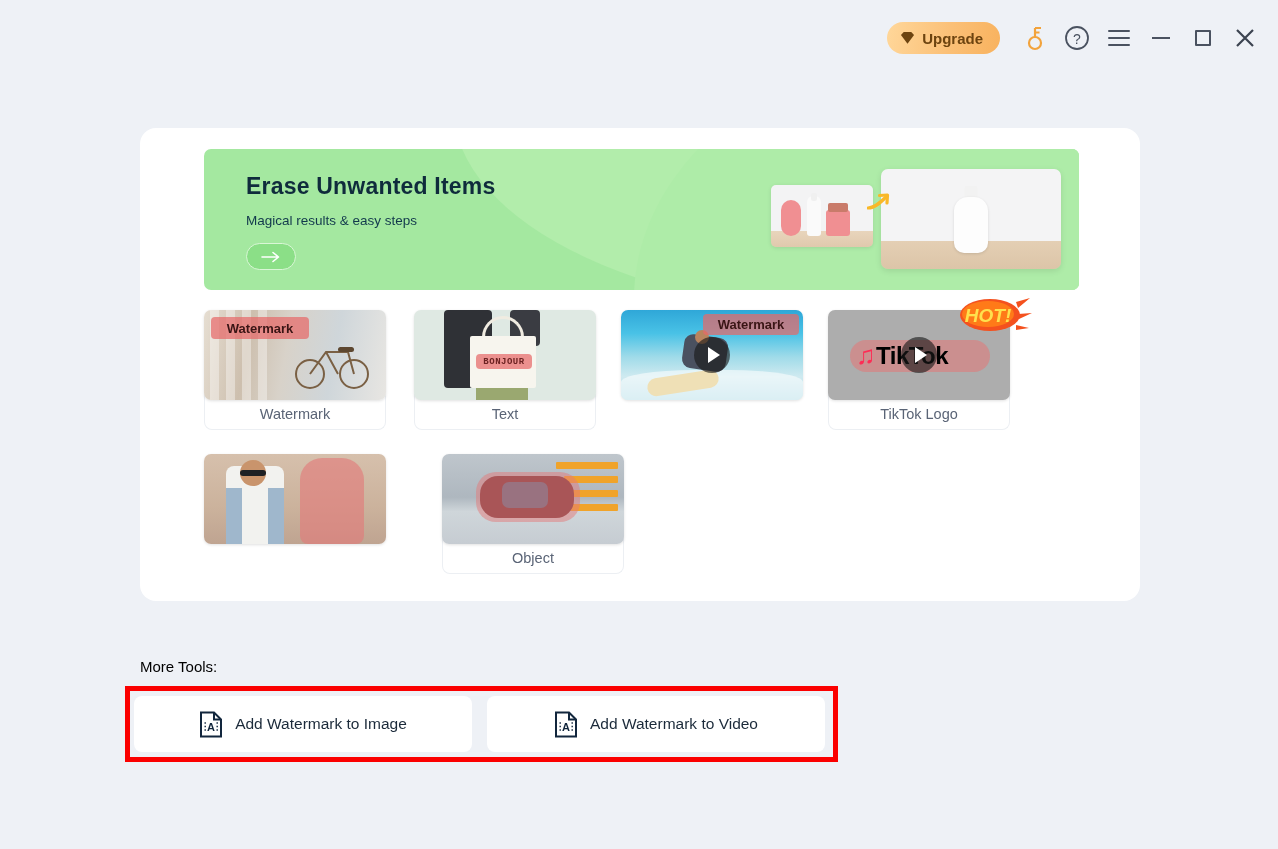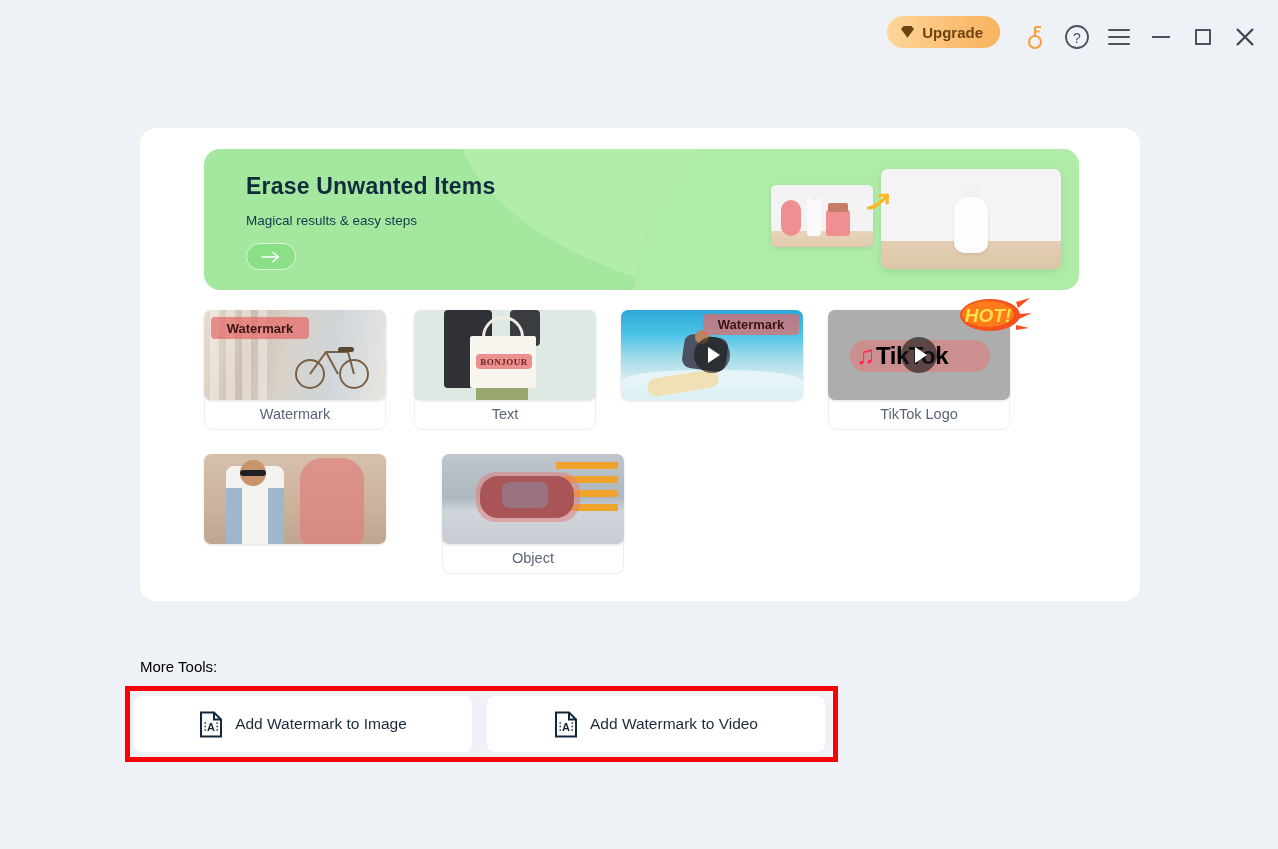--- a/index.html
+++ b/index.html
@@ -17,21 +17,21 @@
   }
   .brand { position: absolute; left: 22px; top: 16px; display: flex; align-items: center; gap: 10px; }
   .logo-icon { width: 32px; height: 30px; position: relative; }
   .logo-icon .sq { position: absolute; border-radius: 4px; }
   .logo-icon .sq1 { width: 17px; height: 17px; background: #6f8cf6; left: 13px; top: 1px; transform: rotate(-32deg); }
   .logo-icon .sq2 { width: 17px; height: 15px; background: #132244; left: 6px; top: 7px; transform: rotate(-32deg); }
   .logo-icon .sq3 { width: 14px; height: 12px; background: #f4703f; left: 0px; top: 14px; transform: rotate(-32deg); }
   .brand-name { font-size: 19px; font-weight: bold; color: #121a2b; letter-spacing: .2px; }
   .brand-ver { font-size: 14px; color: #aab0bb; margin-left: 3px; }
 
-  .win-controls { position: absolute; right: 0; top: 16px; height: 60px; display: flex; align-items: flex-start; }
+  .win-controls { position: absolute; right: 0; top: 8px; height: 60px; display: flex; align-items: center; }
   .upgrade-btn {
     height: 32px; padding: 0 17px 0 13px;
     border-radius: 16px;
     background: linear-gradient(100deg,#ffd79a 0%, #fbc077 55%, #f8b25e 100%);
     display: flex; align-items: center; gap: 7px;
     color: #6d4410; font-size: 15px; font-weight: bold;
     border: none; cursor: pointer;
     margin-right: 14px;
   }
   .gem-icon { width: 15px; height: 14px; display: block; }
@@ -48,21 +48,21 @@
   .main-card {
     position: absolute; left: 140px; top: 128px;
     width: 1000px; height: 473px;
     background: #fff; border-radius: 16px;
   }
 
   
   .banner {
     position: absolute; left: 64px; top: 21px;
     width: 875px; height: 141px;
-    border-radius: 16px;
+    border-radius: 7px;
     background: #a4e8a0;
     overflow: hidden;
     text-align: center;
   }
   .banner .curve1 {
     position: absolute; width: 900px; height: 420px; border-radius: 50%;
     background: #b2edab; left: 250px; top: -250px;
   }
   .banner .curve2 {
     position: absolute; width: 700px; height: 520px; border-radius: 50%;
@@ -289,21 +289,21 @@
     <div class="label-box">Watermark</div>
   </div>
 
   <div class="tool" style="left:274px; top:182px;">
     <div class="thumb t-text">
       <span class="coat"></span>
         <span class="arm"></span>
         <span class="pants"></span>
       <span class="handle"></span>
         <span class="bag"></span>
-      <span class="wm-chip" style="left:62px; top:44px; width:56px; height:15px; font-size:9px; letter-spacing:.5px; font-family:Liberation Serif, serif; color:#6d2323;">BONJOUR</span>
+      <span class="wm-chip" style="left:62px; top:44px; width:56px; height:15px; font-size:9px; letter-spacing:.5px; font-family:Liberation Mono, monospace; color:#6d2323;">BONJOUR</span>
     </div>
     <div class="label-box">Text</div>
   </div>
 
   <div class="tool" style="left:481px; top:182px;">
     <div class="thumb t-video">
       <span class="foam"></span>
         <span class="board"></span>
       <span class="surfer"></span>
         <span class="head"></span>

